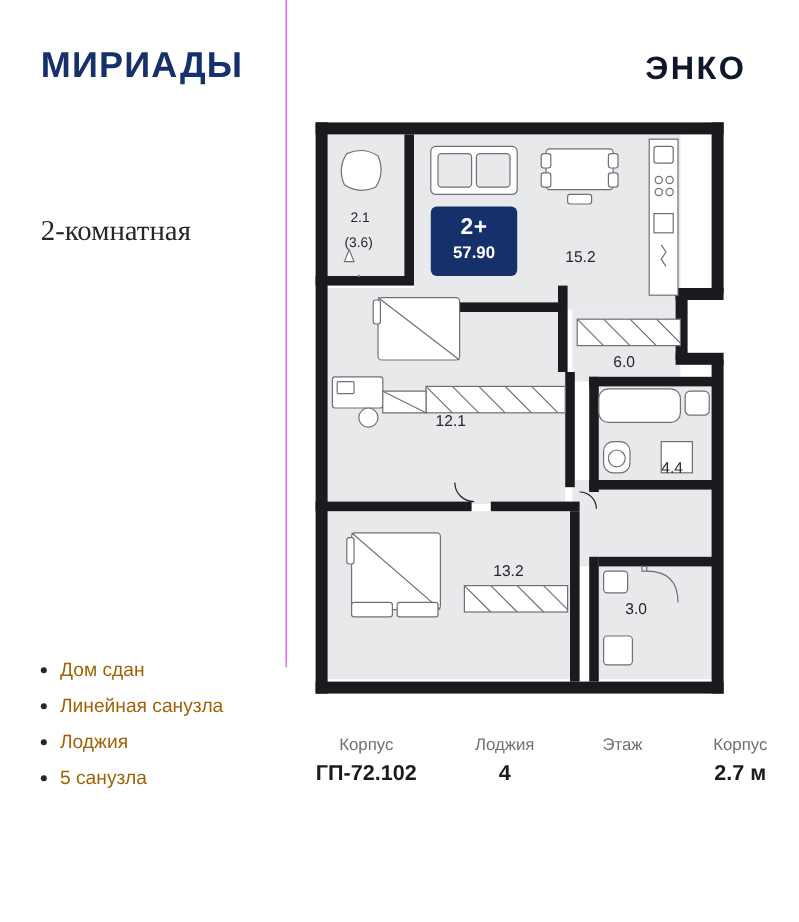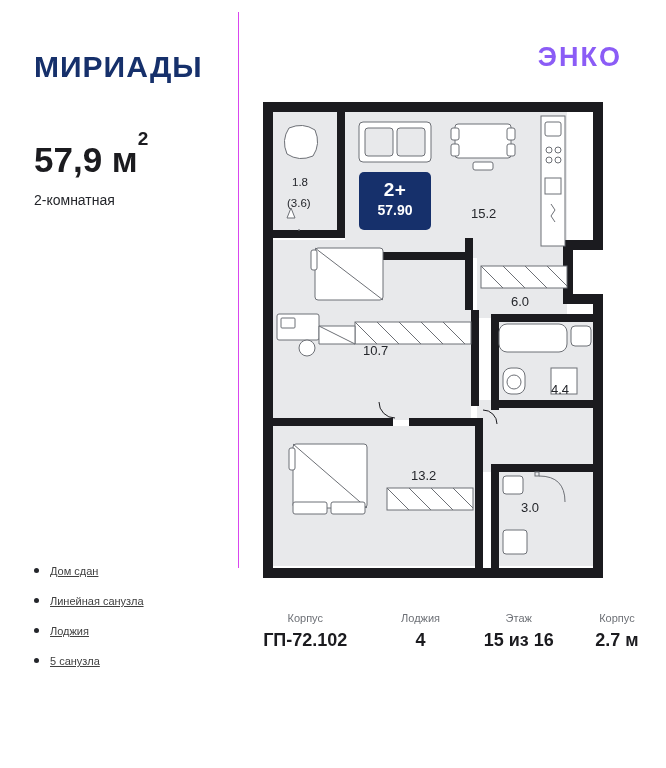--- a/index.html
+++ b/index.html
@@ -11,21 +11,21 @@
   #page {
     position: relative;
     width: 666px;
     height: 768px;
     background: #ffffff;
     overflow: hidden;
   }
   
   #left-panel {
     position: absolute;
-    left: 0; top: 12px;
+    left: 0; top: 0;
     width: 238px; height: 556px;
     background: #ffffff;
     border-right: 6px solid #d946ef;
   }
   #brand-logo {
     position: absolute;
     left: 34px; top: 38px;
     font-size: 30px;
     font-weight: bold;
     letter-spacing: 1px;
@@ -41,58 +41,58 @@
     letter-spacing: 0px;
   }
   #area-value sup {
     font-size: 19px;
     top: -14px;
     position: relative;
   }
   #rooms-label {
     position: absolute;
     left: 34px; top: 180px;
-    font-size: 14px;
+    font-size: 24px;
     color: #24262b;
+    font-family: Liberation Serif, serif;
   }
   #features {
     position: absolute;
     left: 34px;
     top: 552px;
     width: 200px;
   }
   .feature {
     position: relative;
     padding-left: 16px;
-    font-size: 11px;
-    color: #404040;
+    font-size: 16px;
+    color: #a16207;
     margin-bottom: 16px;
     line-height: 14px;
-    text-decoration: underline;
   }
   .feature .bullet {
     position: absolute;
     left: 0; top: 4px;
     width: 5px; height: 5px;
     border-radius: 50%;
     background: #24262b;
   }
   
   #right-panel {
     position: absolute;
     left: 239px; top: 0;
     width: 427px; height: 768px;
     background: #ffffff;
   }
   #enko-logo {
     position: absolute;
     right: 44px; top: 42px;
     font-size: 27px;
     font-weight: bold;
-    color: #8b5cf6;
+    color: #0f172a;
     letter-spacing: 2px;
   }
   
   #plan {
     position: absolute;
     left: 20px; top: 100px;
     width: 390px; height: 480px;
   }
   .wall {
     position: absolute;
@@ -140,21 +140,21 @@
     left: 0; top: 612px;
     width: 427px;
     display: flex;
   }
   .fcell {
     flex: 1;
     text-align: center;
   }
   .fcell .fh {
     display: block;
-    font-size: 11px;
+    font-size: 14px;
     color: #6d7076;
     margin-bottom: 6px;
   }
   .fcell .fv {
     display: block;
     font-size: 18px;
     font-weight: bold;
     color: #1b1b1f;
   }
   #fcell-korpus { flex: 1.35; }
@@ -162,23 +162,20 @@
 </style>
 </head>
 <body>
 
 <div id="page">
 
   <div id="left-panel">
 
     <div id="brand-logo">МИРИАДЫ</div>
 
-    <div id="area-value">
-      <span>57,9 м</span><sup>2</sup>
-    </div>
 
     <div id="rooms-label">2-комнатная</div>
 
     <div id="features">
       <div class="feature">
         <span class="bullet"></span>
         <span>Дом сдан</span>
       </div>
       <div class="feature">
         <span class="bullet"></span>
@@ -312,25 +309,25 @@
         </g>
       </svg>
 
       <svg class="furn" width="390" height="480">
         <g stroke="#1b1b1f" stroke-width="1" fill="none">
           <path d="M136 318 a16 16 0 0 1 -16 -16"></path>
           <path d="M224 310 a14 14 0 0 1 14 14"></path>
         </g>
       </svg>
 
-      <div class="label small" style="left:33px; top:76px;">1.8</div>
+      <div class="label small" style="left:33px; top:76px;">2.1</div>
       <div class="label small" style="left:28px; top:97px;">(3.6)</div>
       <div class="label" style="left:212px; top:106px;">15.2</div>
       <div class="label" style="left:252px; top:194px;">6.0</div>
-      <div class="label" style="left:104px; top:243px;">10.7</div>
+      <div class="label" style="left:104px; top:243px;">12.1</div>
       <div class="label" style="left:256px; top:282px;margin-left:36px;">4.4</div>
       <div class="label" style="left:152px; top:368px;">13.2</div>
       <div class="label" style="left:262px; top:400px;">3.0</div>
 
       <div id="badge">
         <span class="b1">2+</span>
         <span class="b2">57.90</span>
       </div>
     </div>
 
@@ -338,21 +335,20 @@
       <div class="fcell" id="fcell-korpus">
         <span class="fh">Корпус</span>
         <span class="fv">ГП-72.102</span>
       </div>
       <div class="fcell">
         <span class="fh">Лоджия</span>
         <span class="fv">4</span>
       </div>
       <div class="fcell">
         <span class="fh">Этаж</span>
-        <span class="fv">15 из 16</span>
       </div>
       <div class="fcell">
         <span class="fh">Корпус</span>
         <span class="fv">2.7 м</span>
       </div>
     </div>
 
   </div>
 </div>
 

